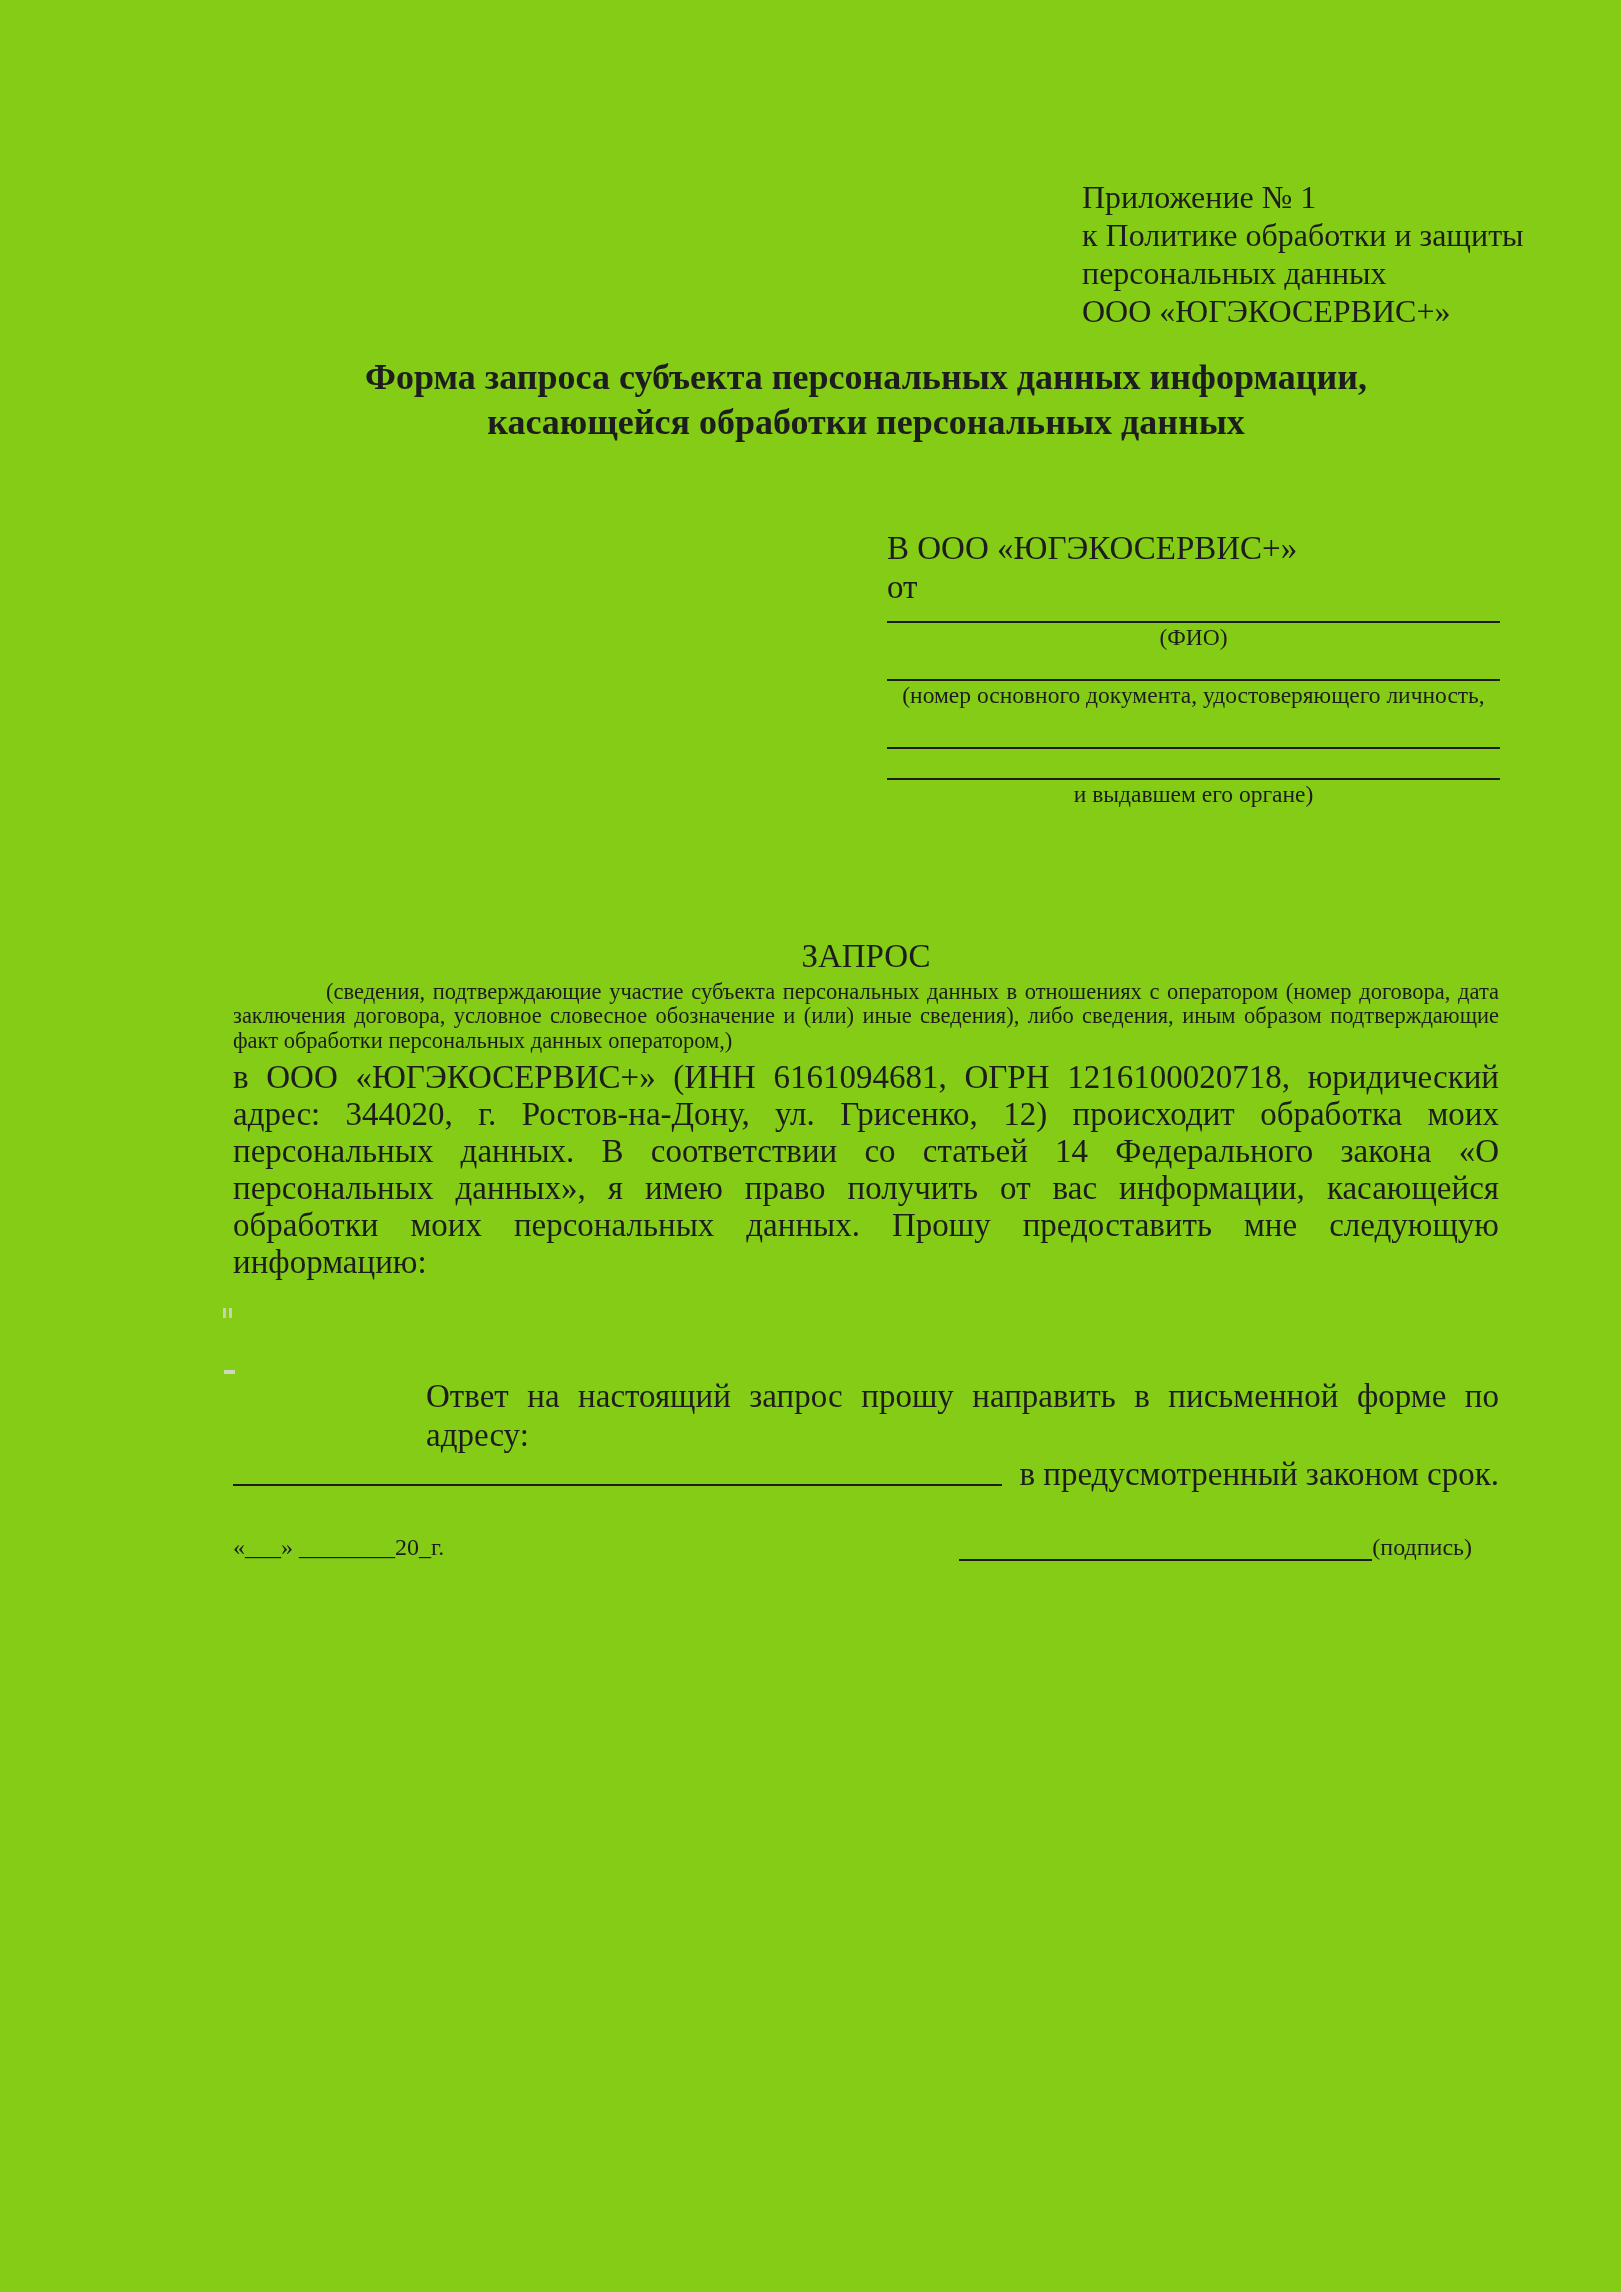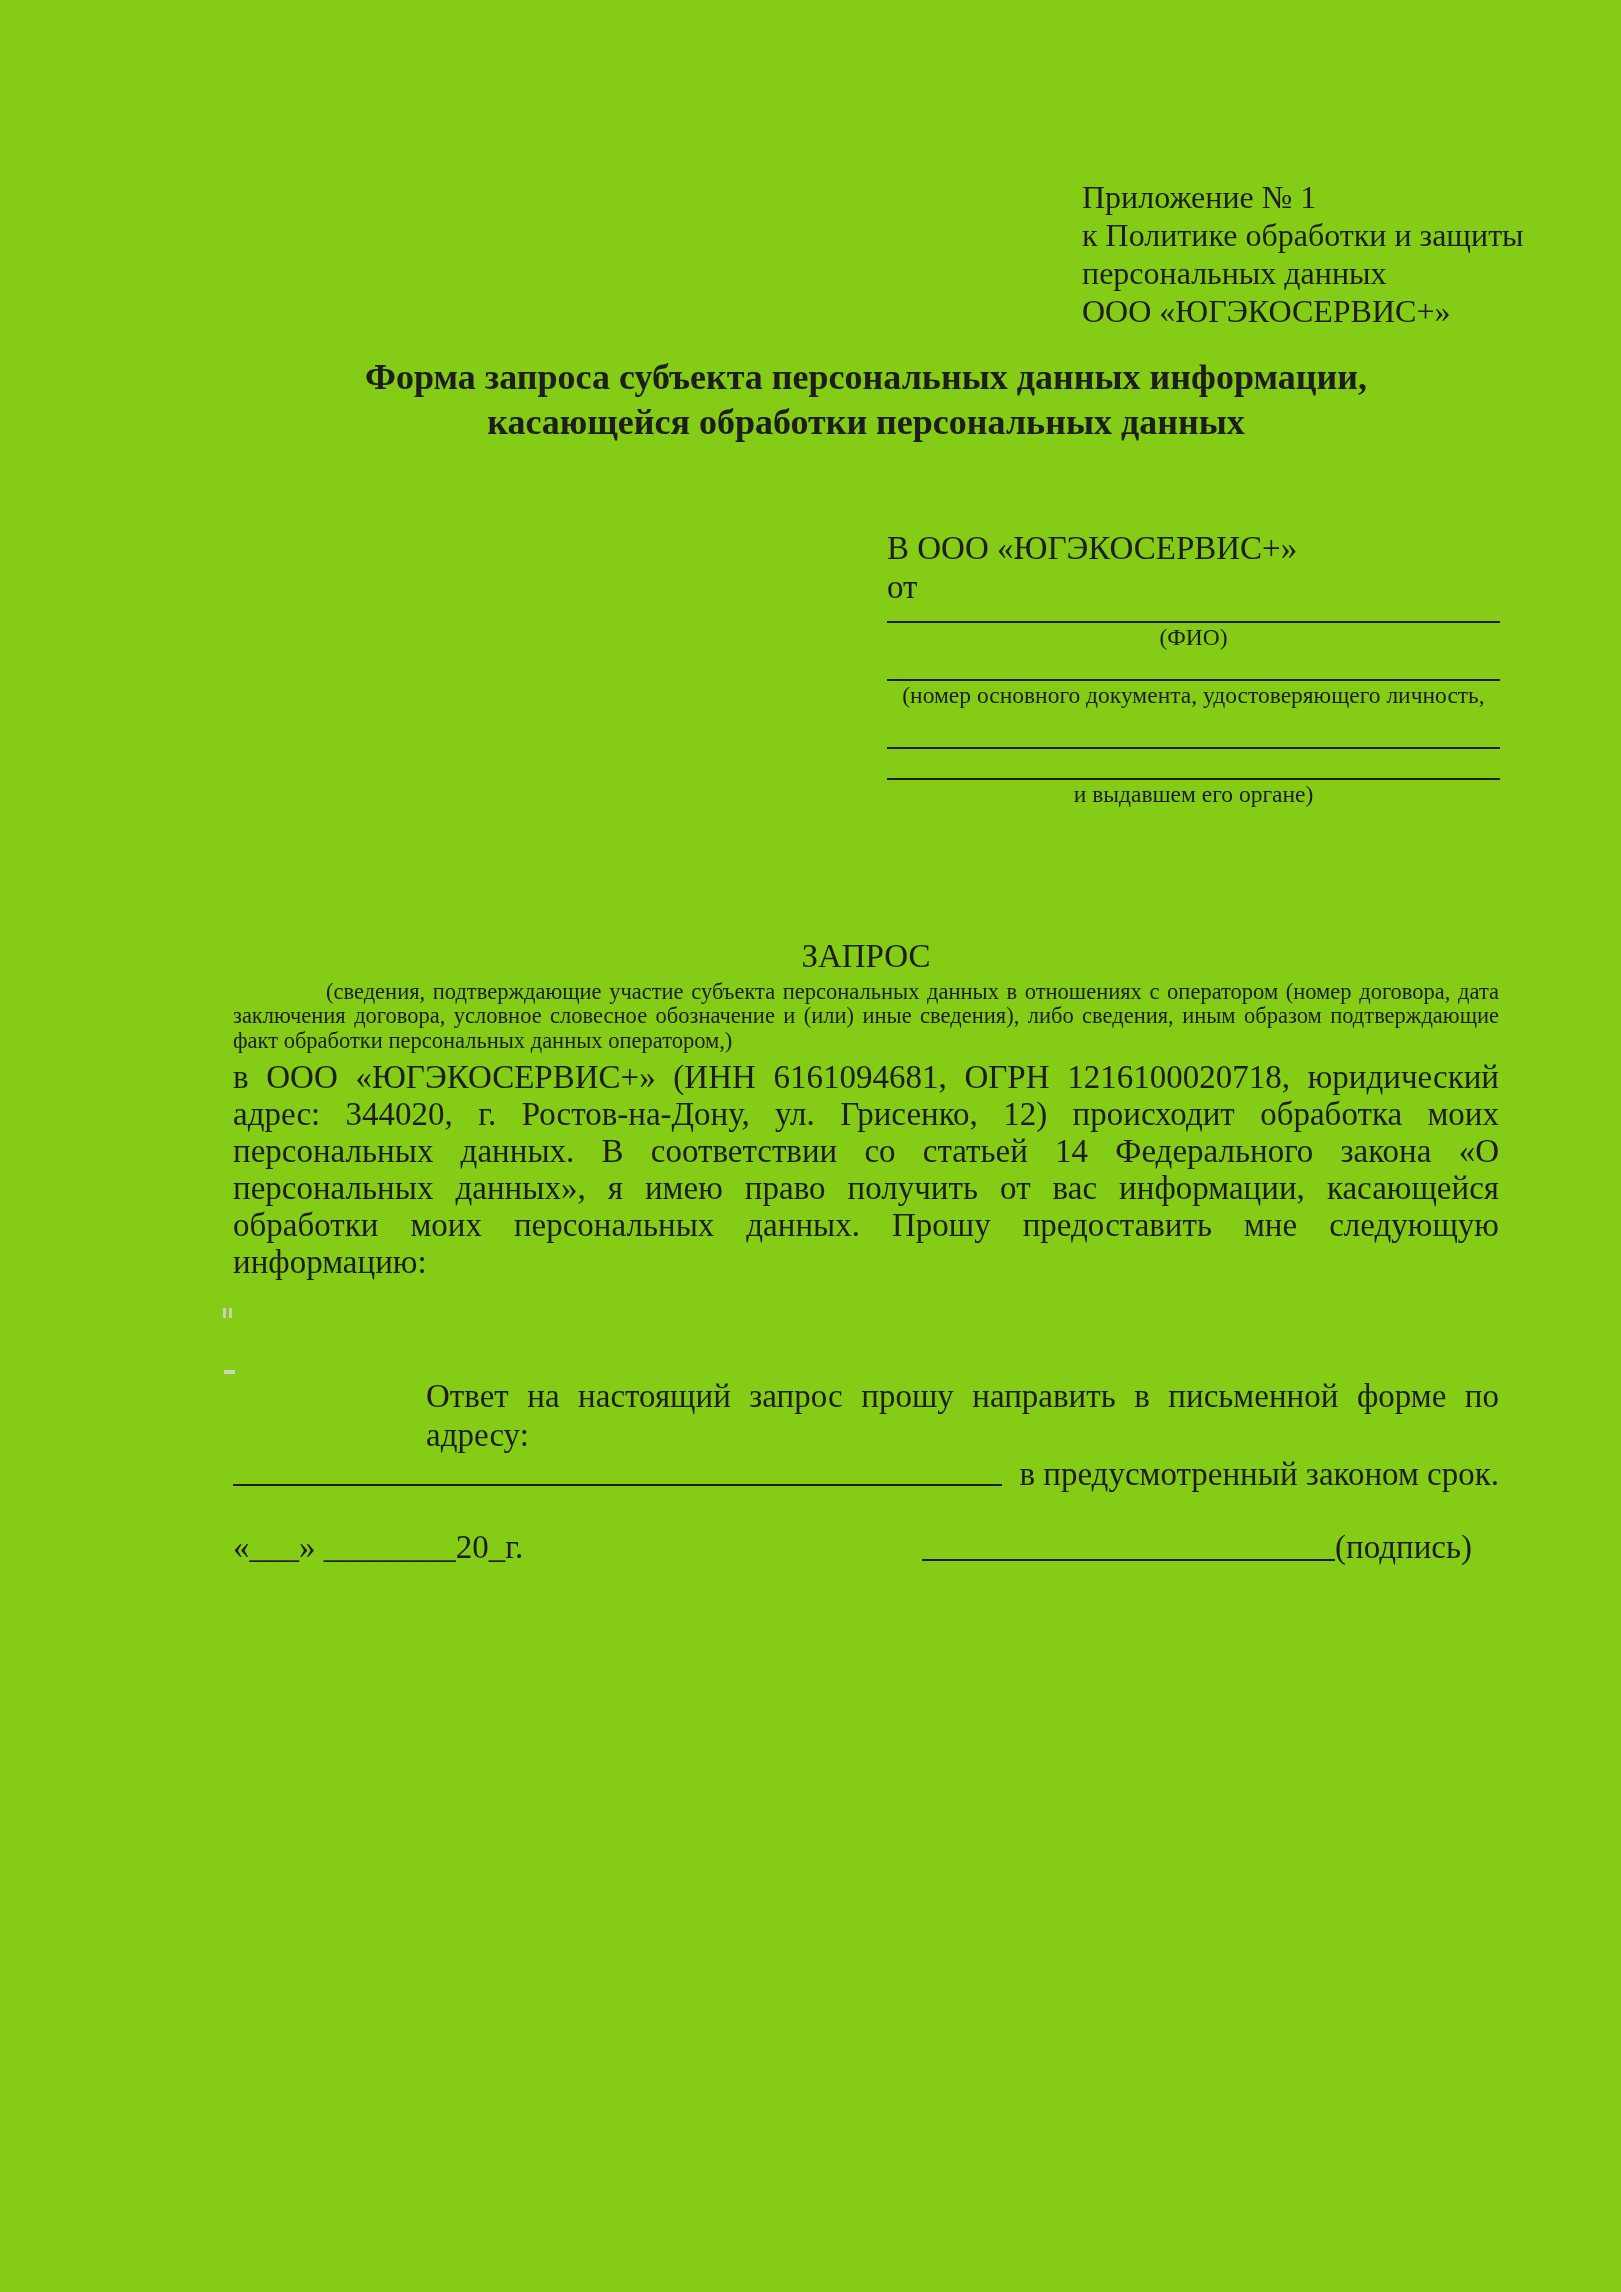--- a/index.html
+++ b/index.html
@@ -141,21 +141,21 @@
   }
 
   
   .sig-row {
     position: absolute;
     left: 233px;
     top: 1527px;
     width: 1266px;
     display: flex;
     justify-content: space-between;
-    font-size: 33px;
+    font-size: 24px;
     line-height: 41px;
     gap: 48px;
   }
   .sig-date { white-space: pre; }
   .sig-right {
     display: flex;
     margin-right: 27px;
   }
   .sig-right .sig-blank {
     width: 413px;

